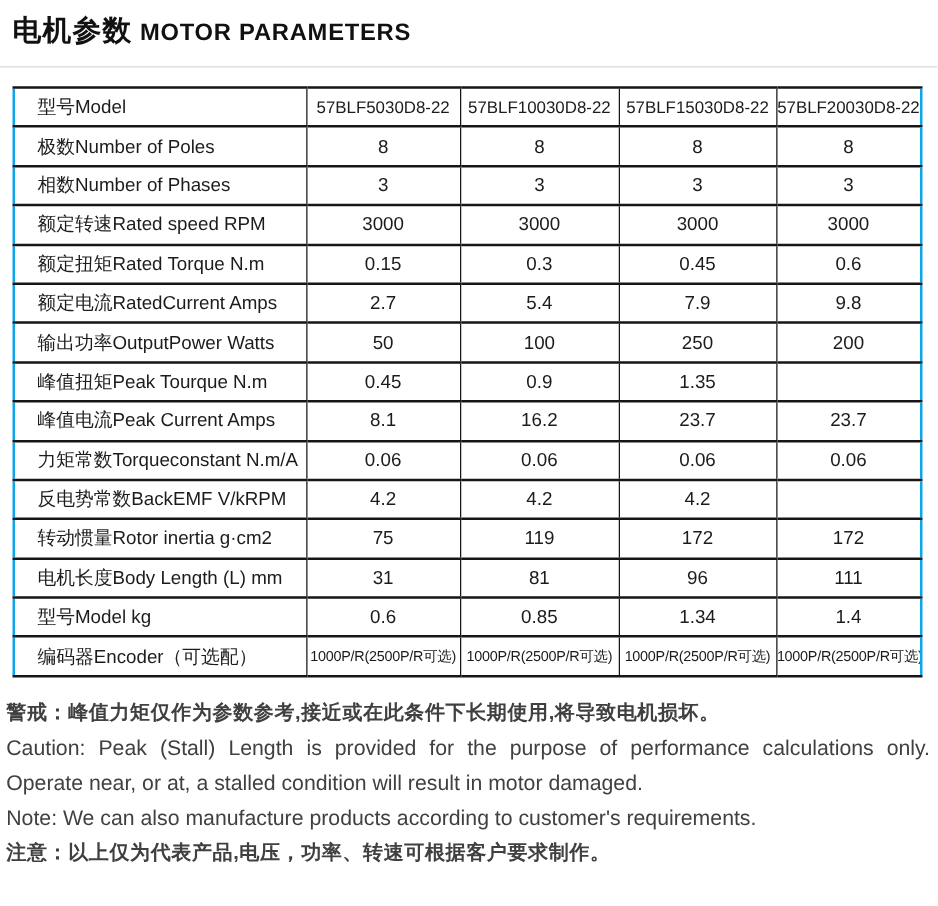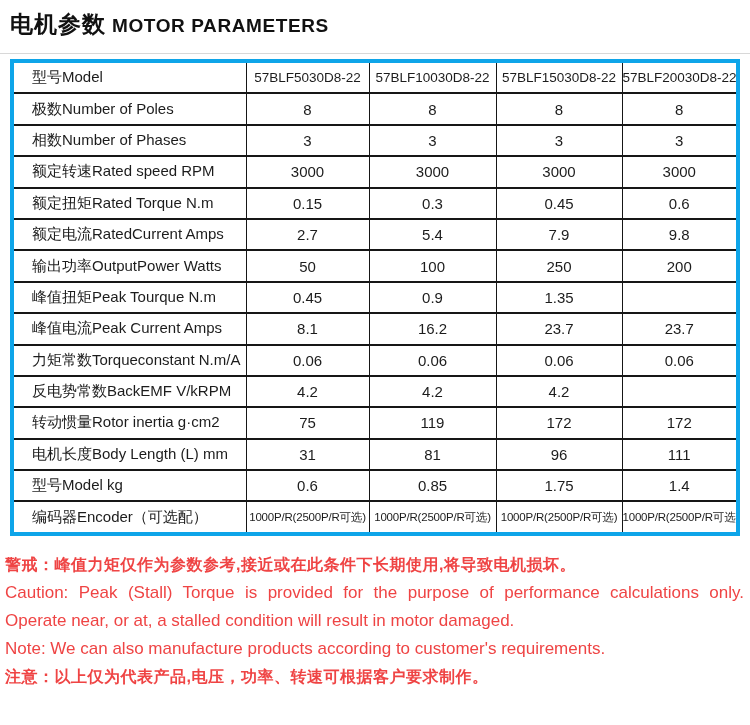--- a/index.html
+++ b/index.html
@@ -36,22 +36,22 @@
     border: none;
     border-top: 1px solid #d8d8d8;
     margin: 13px 0 0 0;
   }
 
   
   table.params {
     border-collapse: collapse;
     table-layout: fixed;
     width: 726px;
-    margin: 5px 0 0 10px;
-    border: 4px solid #0ea5e9;
+    margin: 15px 0 0 10px;
+    border: 2px solid #0ea5e9;
     padding-left: 44px;
   }
   table.params th,
   table.params td {
     border: solid #161616;
     border-width: 2px 1.5px;
     height: 29.4px;
     padding: 0;
     font-weight: normal;
     color: #1c1c1c;
@@ -70,21 +70,21 @@
   }
   tr.model-row td { font-size: 13.5px; }
   tr.small-row td { font-size: 11.5px; letter-spacing: -0.2px; }
   tr.small-row th { letter-spacing: 0; }
 
   
   .notes { margin: 15px 6px 0 5px; }
   .note {
     font-size: 17px;
     line-height: 28px;
-    color: #ef4444;
+    color: #404040;
     white-space: nowrap;
   }
   .note.bold-zh {
     font-weight: bold;
     font-size: 16px;
     letter-spacing: 0.5px;
   }
   .note.justify {
     white-space: normal;
     text-align: justify;
@@ -199,34 +199,34 @@
           <th>电机长度Body Length (L) mm</th>
           <td>31</td>
           <td>81</td>
           <td>96</td>
           <td>111</td>
         </tr>
         <tr>
           <th>型号Model kg</th>
           <td>0.6</td>
           <td>0.85</td>
-          <td>1.75</td>
+          <td>1.34</td>
           <td>1.4</td>
         </tr>
         <tr class="small-row">
           <th>编码器Encoder（可选配）</th>
           <td>1000P/R(2500P/R可选)</td>
           <td>1000P/R(2500P/R可选)</td>
           <td>1000P/R(2500P/R可选)</td>
           <td>1000P/R(2500P/R可选)</td>
         </tr>
       </tbody>
   </table>
 
   <div class="notes">
       <div class="note bold-zh">警戒：峰值力矩仅作为参数参考,接近或在此条件下长期使用,将导致电机损坏。</div>
-      <div class="note justify">Caution: Peak (Stall) Torque is provided for the purpose of performance calculations only.</div>
+      <div class="note justify">Caution: Peak (Stall) Length is provided for the purpose of performance calculations only.</div>
       <div class="note">Operate near, or at, a stalled condition will result in motor damaged.</div>
       <div class="note">Note: We can also manufacture products according to customer's requirements.</div>
       <div class="note bold-zh">注意：以上仅为代表产品,电压，功率、转速可根据客户要求制作。</div>
     </div>
 
 </div>
 
 </body></html>

